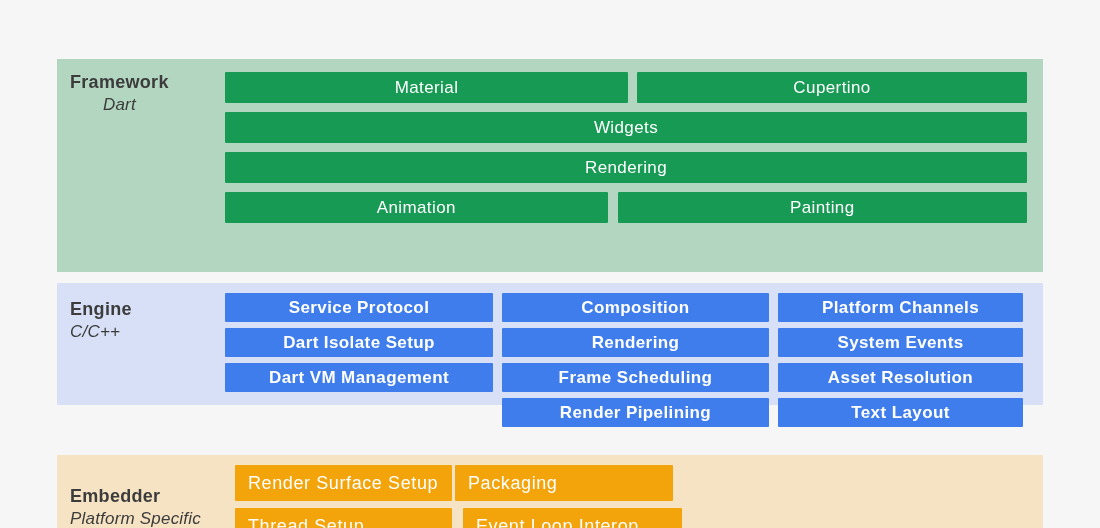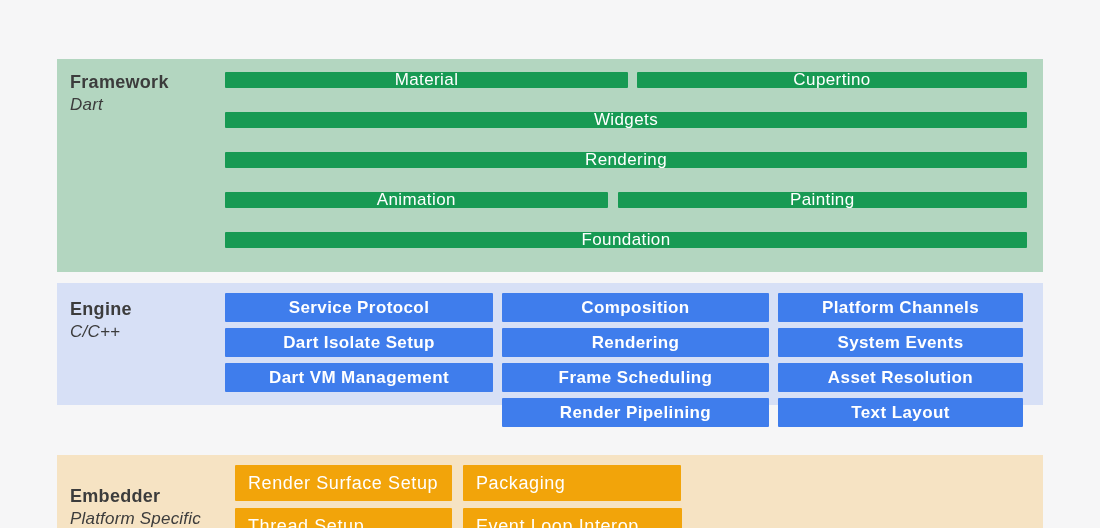--- a/index.html
+++ b/index.html
@@ -45,41 +45,42 @@
     border-radius: 1px;
     white-space: nowrap;
     overflow: hidden;
   }
 
   
   .panel.framework {
     top: 59px;
     height: 213px;
     background: var(--framework_panel, #b3d6c0);
+    text-align: center;
   }
   .framework .panel-label { top: 12px; }
   .framework .bars {
     position: absolute;
     left: 168px;
     top: 13px;
     width: 802px;
     display: flex;
     flex-direction: column;
     gap: 9px;
   }
   .framework .row {
     display: flex;
     height: 31px;
   }
   .framework .row.split2 { gap: 9px; }
   .framework .row.split3 { gap: 10px; }
   .framework .bar {
     background: var(--framework_bar, #179a53);
     flex: 1 1 0;
-    height: 16px;
+    height: 31px;
   }
 
   
   .panel.engine {
     top: 283px;
     height: 122px;
     background: var(--engine_panel, #d7e0f6);
   }
   .engine .panel-label { top: 15px; }
   .engine .bars {
@@ -121,21 +122,21 @@
   }
   .embedder .bar {
     background: var(--embedder_bar, #f2a40a);
     justify-content: flex-start;
     padding-left: 13px;
     box-sizing: border-box;
     font-size: 18px;
     letter-spacing: 0.6px;
     height: 36px;
   }
-  .embedder .bar.b-render-surface { width: 217px; margin-right: 11px; }
+  .embedder .bar.b-render-surface { width: 217px; margin-right: 3px; }
   .embedder .bar.b-native-plugins { width: 219px; margin-right: 10px; }
   .embedder .bar.b-packaging      { width: 218px; }
   .embedder .bar.b-thread-setup   { width: 217px; margin-right: 11px; }
   .embedder .bar.b-event-loop     { width: 219px; }
 </style>
 </head>
 <body>
 
 <div class="page">
 
@@ -152,23 +153,20 @@
       <div class="row">
         <div class="bar">Widgets</div>
       </div>
       <div class="row">
         <div class="bar">Rendering</div>
       </div>
       <div class="row split3">
         <div class="bar" style="flex:255 1 0">Animation</div>
         <div class="bar" style="flex:273 1 0">Painting</div>
       </div>
-      <div class="row">
-        <div class="bar">Foundation</div>
-      </div>
     </div>
   </section>
 
   <section class="panel engine">
     <div class="panel-label">
       <div class="panel-title">Engine</div>
       <div class="panel-subtitle">C/C++</div>
     </div>
     <div class="bars">
       <div class="bar">Service Protocol</div>

